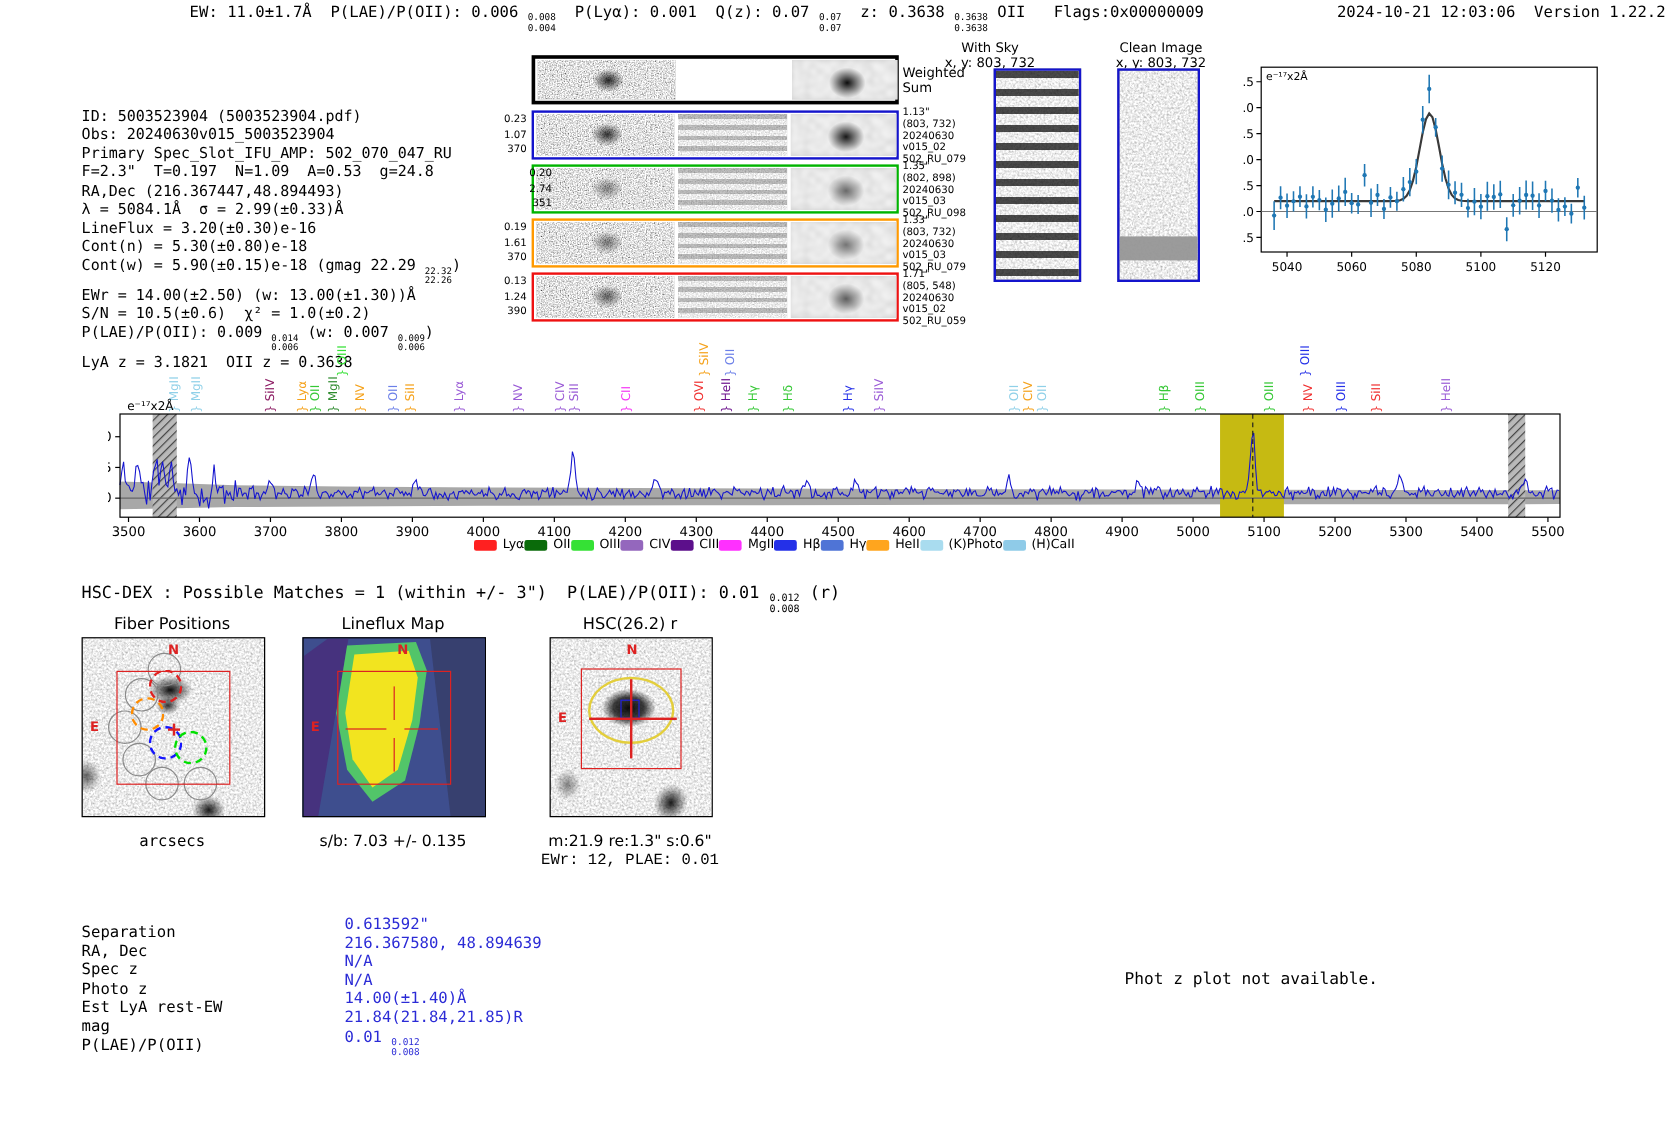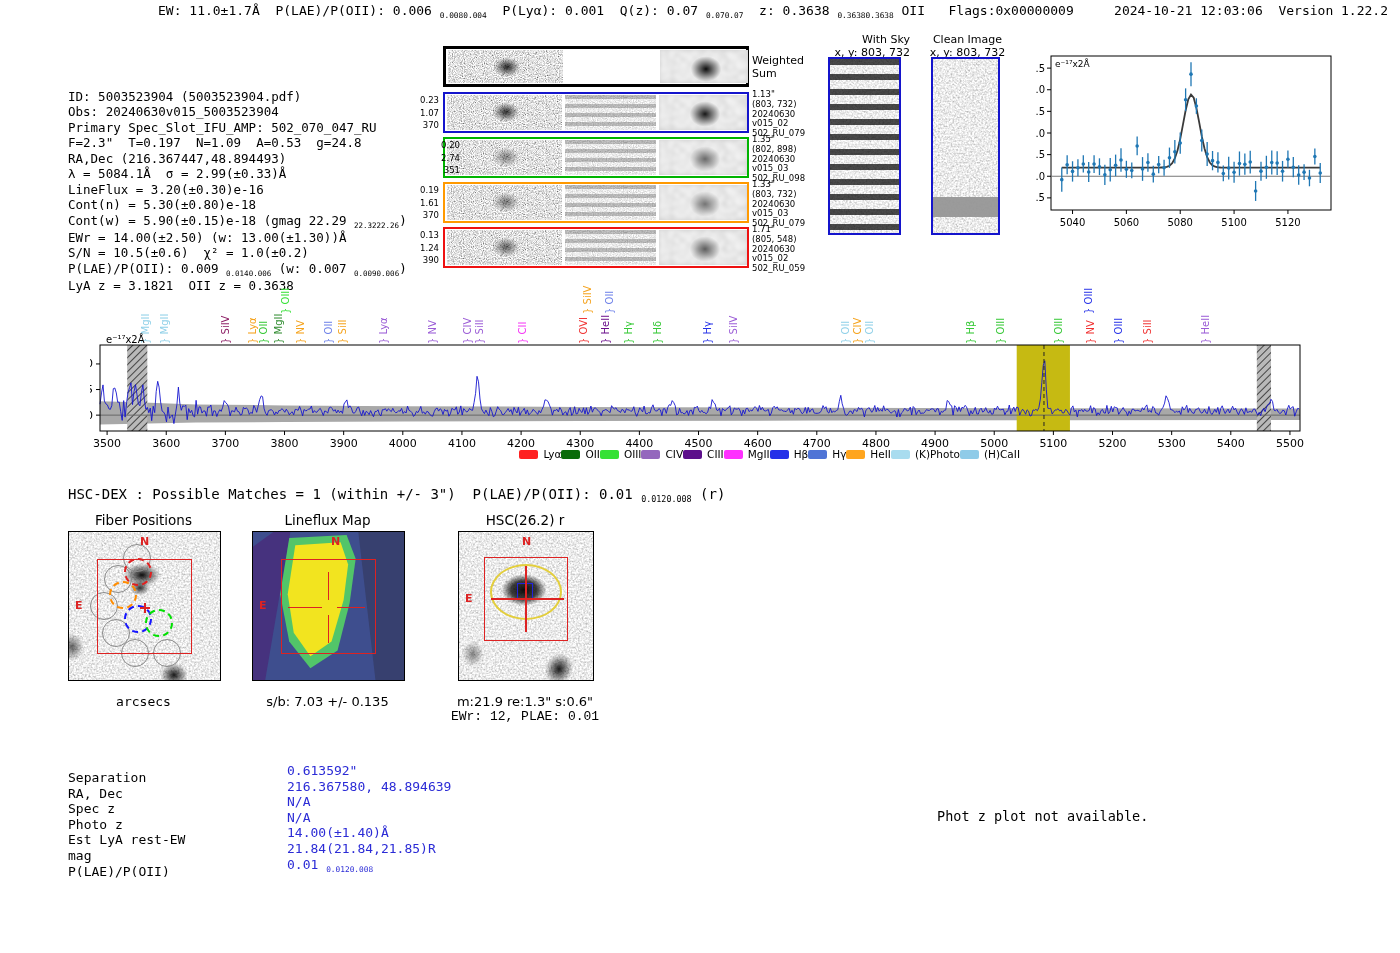--- a/index.html
+++ b/index.html
@@ -1,36 +1,36 @@
 <!DOCTYPE html>
 <html><head>
 <meta charset="utf-8">
 <style>
   html,body{margin:0;padding:0;background:#fff;}
   #root{position:relative;width:1400px;height:953px;background:#fff;overflow:hidden;
         font-family:"DejaVu Sans",sans-serif;color:#000;}
   .mono{font-family:"DejaVu Sans Mono",monospace;}
   .abs{position:absolute;}
   .fill{position:absolute;inset:0;width:100%;height:100%;}
-  .stk{display:inline-flex;flex-direction:row;vertical-align:-0.40em;font-size:0.60em;line-height:1.08;}
+  .stk{display:inline-flex;flex-direction:column;vertical-align:-0.40em;font-size:0.60em;line-height:1.08;}
   .hdr{left:158px;top:3px;font-size:13px;white-space:pre;}
   .hdr-right{right:12px;top:3px;font-size:13px;white-space:pre;}
   #info{left:68px;top:42px;font-size:12.5px;line-height:15.5px;white-space:pre;}
   .s2d-title{position:absolute;top:49px;font-size:11px;text-align:center;font-weight:bold;}
   .rowbox{position:absolute;background:#fff;box-sizing:border-box;}
   .strip{position:absolute;overflow:hidden;background:#cfcfcf;}
   .blob{position:absolute;}
   .hstripes{position:absolute;inset:0;background:repeating-linear-gradient(180deg,rgba(60,60,60,.30) 0 4px,rgba(255,255,255,0) 4px 9px);}
   .skystripes{position:absolute;inset:0;background:repeating-linear-gradient(180deg,rgba(15,15,15,.75) 0 6px,rgba(250,250,250,.12) 6px 15px);}
   .s2d-left{position:absolute;font-size:8.5px;line-height:12.5px;text-align:right;width:26px;}
   .s2d-right{position:absolute;font-size:8.5px;line-height:9.8px;width:62px;}
   .paneltitle{position:absolute;font-size:11px;line-height:13px;text-align:center;}
   .bluepanel{position:absolute;box-sizing:border-box;border:2px solid #1414CC;overflow:hidden;background:#bbb;}
   .linelabel{position:absolute;font-size:10px;line-height:11px;white-space:nowrap;transform-origin:0 100%;transform:rotate(-90deg);}
-  #legend{position:absolute;left:395px;top:448px;width:625px;display:flex;justify-content:flex-end;align-items:center;font-size:10.5px;}
+  #legend{position:absolute;left:395px;top:448px;width:625px;display:flex;justify-content:flex-start;align-items:center;font-size:10.5px;}
   .legitem{display:flex;align-items:center;gap:5px;white-space:nowrap;}
   .sw{display:inline-block;width:19px;height:9px;border-radius:2px;}
   .hscline{left:68px;top:486px;font-size:14px;white-space:pre;}
   .cut-title{position:absolute;font-size:13.5px;text-align:center;}
   .cutout{position:absolute;overflow:hidden;background:#c8c8c8;}
   .tickmark-x{position:absolute;width:1px;height:4px;background:#000;top:100%;}
   .tickmark-y{position:absolute;width:4px;height:1px;background:#000;left:-4px;}
   .caption{position:absolute;font-size:13px;text-align:center;}
   .redbox{position:absolute;border:1.6px solid #DD2222;box-sizing:border-box;}
   .ne{position:absolute;color:#DD2222;font-size:11px;font-weight:bold;}
@@ -206,21 +206,21 @@
               <rect width="100%" height="100%" filter="url(#fC)"></rect>
             </svg>
             <div class="blob" style="left:28px;top:4px;width:36px;height:30px;background:radial-gradient(ellipse,rgba(0,0,0,0.6) 0%,rgba(0,0,0,0) 60%);"></div>
           </div>
         </div>
         <div class="s2d-left" style="left:413px;top:229px;">0.13<br>1.24<br>390</div>
         <div class="s2d-right" style="left:752px;top:225px;">1.71"<br>(805, 548)<br>20240630<br>v015_02<br>502_RU_059</div>
       </div>
   </div>
 
-  <div class="paneltitle" style="left:820px;top:33px;width:90px;text-align:right;">
+  <div class="paneltitle" style="left:780px;top:33px;width:90px;">
     <div>With Sky</div>
     <div>x, y: 803, 732</div>
   </div>
   <div class="bluepanel" style="left:828px;top:57px;width:73px;height:178px;">
     <svg class="fill" preserveAspectRatio="none">
         <rect width="100%" height="100%" filter="url(#fD)"></rect>
       </svg>
     <div class="skystripes"></div>
   </div>
   <div class="paneltitle" style="left:925px;top:33px;width:85px;">

